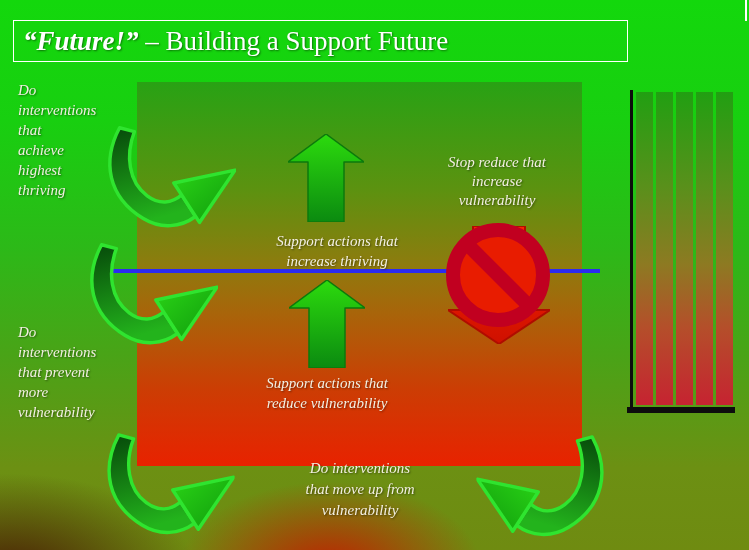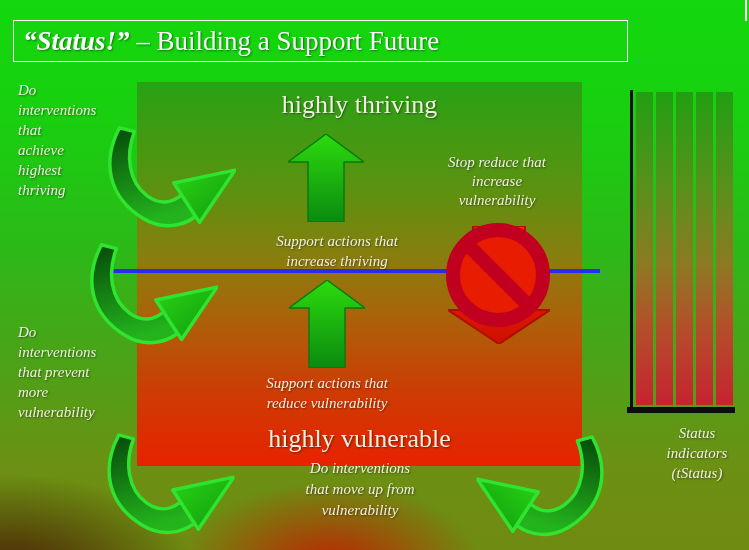--- a/index.html
+++ b/index.html
@@ -84,29 +84,27 @@
         <path d="M32,2 C14,36 20,72 56,94 C74,105 94,103 109,92 L95,70 C85,79 72,80 60,71 C41,57 38,30 47,6 Z" fill="url(#gTail)" stroke="#2fe42f" stroke-width="3.5" stroke-linejoin="round"></path>
         <polygon points="149,45 113,98 87,58" fill="url(#gHead)" stroke="#2fe42f" stroke-width="3.5" stroke-linejoin="round"></polygon>
       </symbol>
       <symbol id="uparrow" viewBox="0 0 76 88">
         <polygon points="38,0 76,28 56,28 56,88 20,88 20,28 0,28" fill="url(#gUp)" stroke="#0c7a0c" stroke-width="1.5" stroke-linejoin="round"></polygon>
       </symbol>
     </defs>
   </svg>
 
   <div class="title-box">
-    <div class="title-text shadow"><span class="title-emph">“Status!”</span><span> – Building a Support Future</span></div>
+    <div class="title-text shadow"><span class="title-emph">“Future!”</span><span> – Building a Support Future</span></div>
   </div>
 
   <div class="edge-line"></div>
 
   <div class="main-rect"></div>
 
-  <div class="zone-top shadow">highly thriving</div>
-  <div class="zone-bottom shadow">highly vulnerable</div>
 
   <svg class="icon up-a" viewBox="0 0 76 88">
       <use href="#uparrow"></use>
     </svg>
   <svg class="icon up-b" viewBox="0 0 76 88">
       <use href="#uparrow"></use>
     </svg>
 
   <div class="blue-line"></div>
 
@@ -155,17 +153,14 @@
 
   <div class="axis-v"></div>
   <div class="bars">
       <div class="sbar"></div>
       <div class="sbar"></div>
       <div class="sbar"></div>
       <div class="sbar"></div>
       <div class="sbar"></div>
     </div>
   <div class="axis-h"></div>
-  <div class="ml status-label shadow">Status
-indicators
-(tStatus)</div>
 
 </div>
 
 </body></html>

